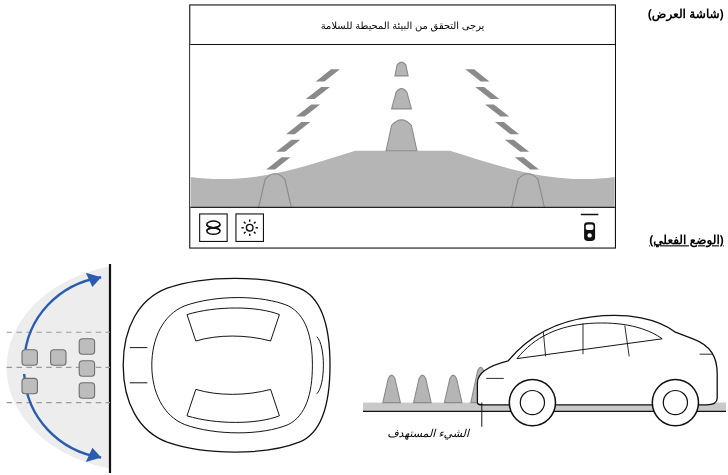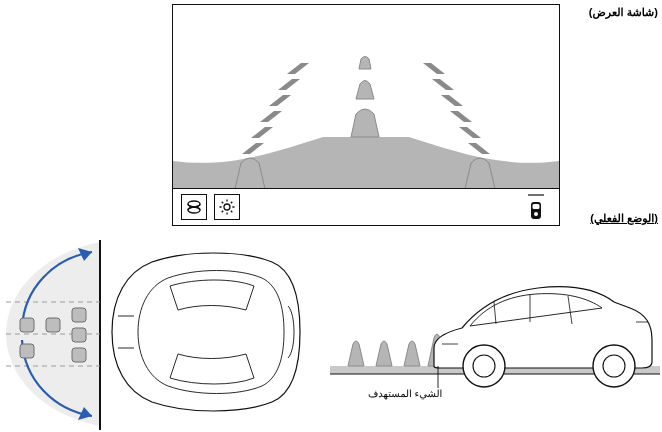--- a/index.html
+++ b/index.html
@@ -120,33 +120,37 @@
   
   #sideview {
     position: absolute;
     left: 330px;
     top: 262px;
     width: 330px;
     height: 170px;
   }
   #target-label {
     position: absolute;
-    left: 368px;
+    left: 352px;
     top: 388px;
     font-size: 10px;
     direction: rtl;
     color: #000;
     white-space: nowrap;
+    font-style: italic;
   }
 </style>
 </head>
 <body>
 
 <div id="display-panel">
 
+  <div id="display-header">
+    <span id="display-warning-text">يرجى التحقق من البيئة المحيطة للسلامة</span>
+  </div>
 
   <div id="camera-view">
     <svg width="386" height="148" viewBox="0 0 386 148">
 
       <path d="M0,148 L0,120 C60,128 110,108 150,96 L236,96 C276,108 326,128 386,120 L386,148 Z" fill="#b5b5b5" stroke="none"></path>
 
       <g fill="#8a8a8a">
         <polygon points="128,22 136,22 122,33 114,33"></polygon>
         <polygon points="119,38 127,38 113,49 105,49"></polygon>
         <polygon points="110,54 118,54 104,65 96,65"></polygon>

